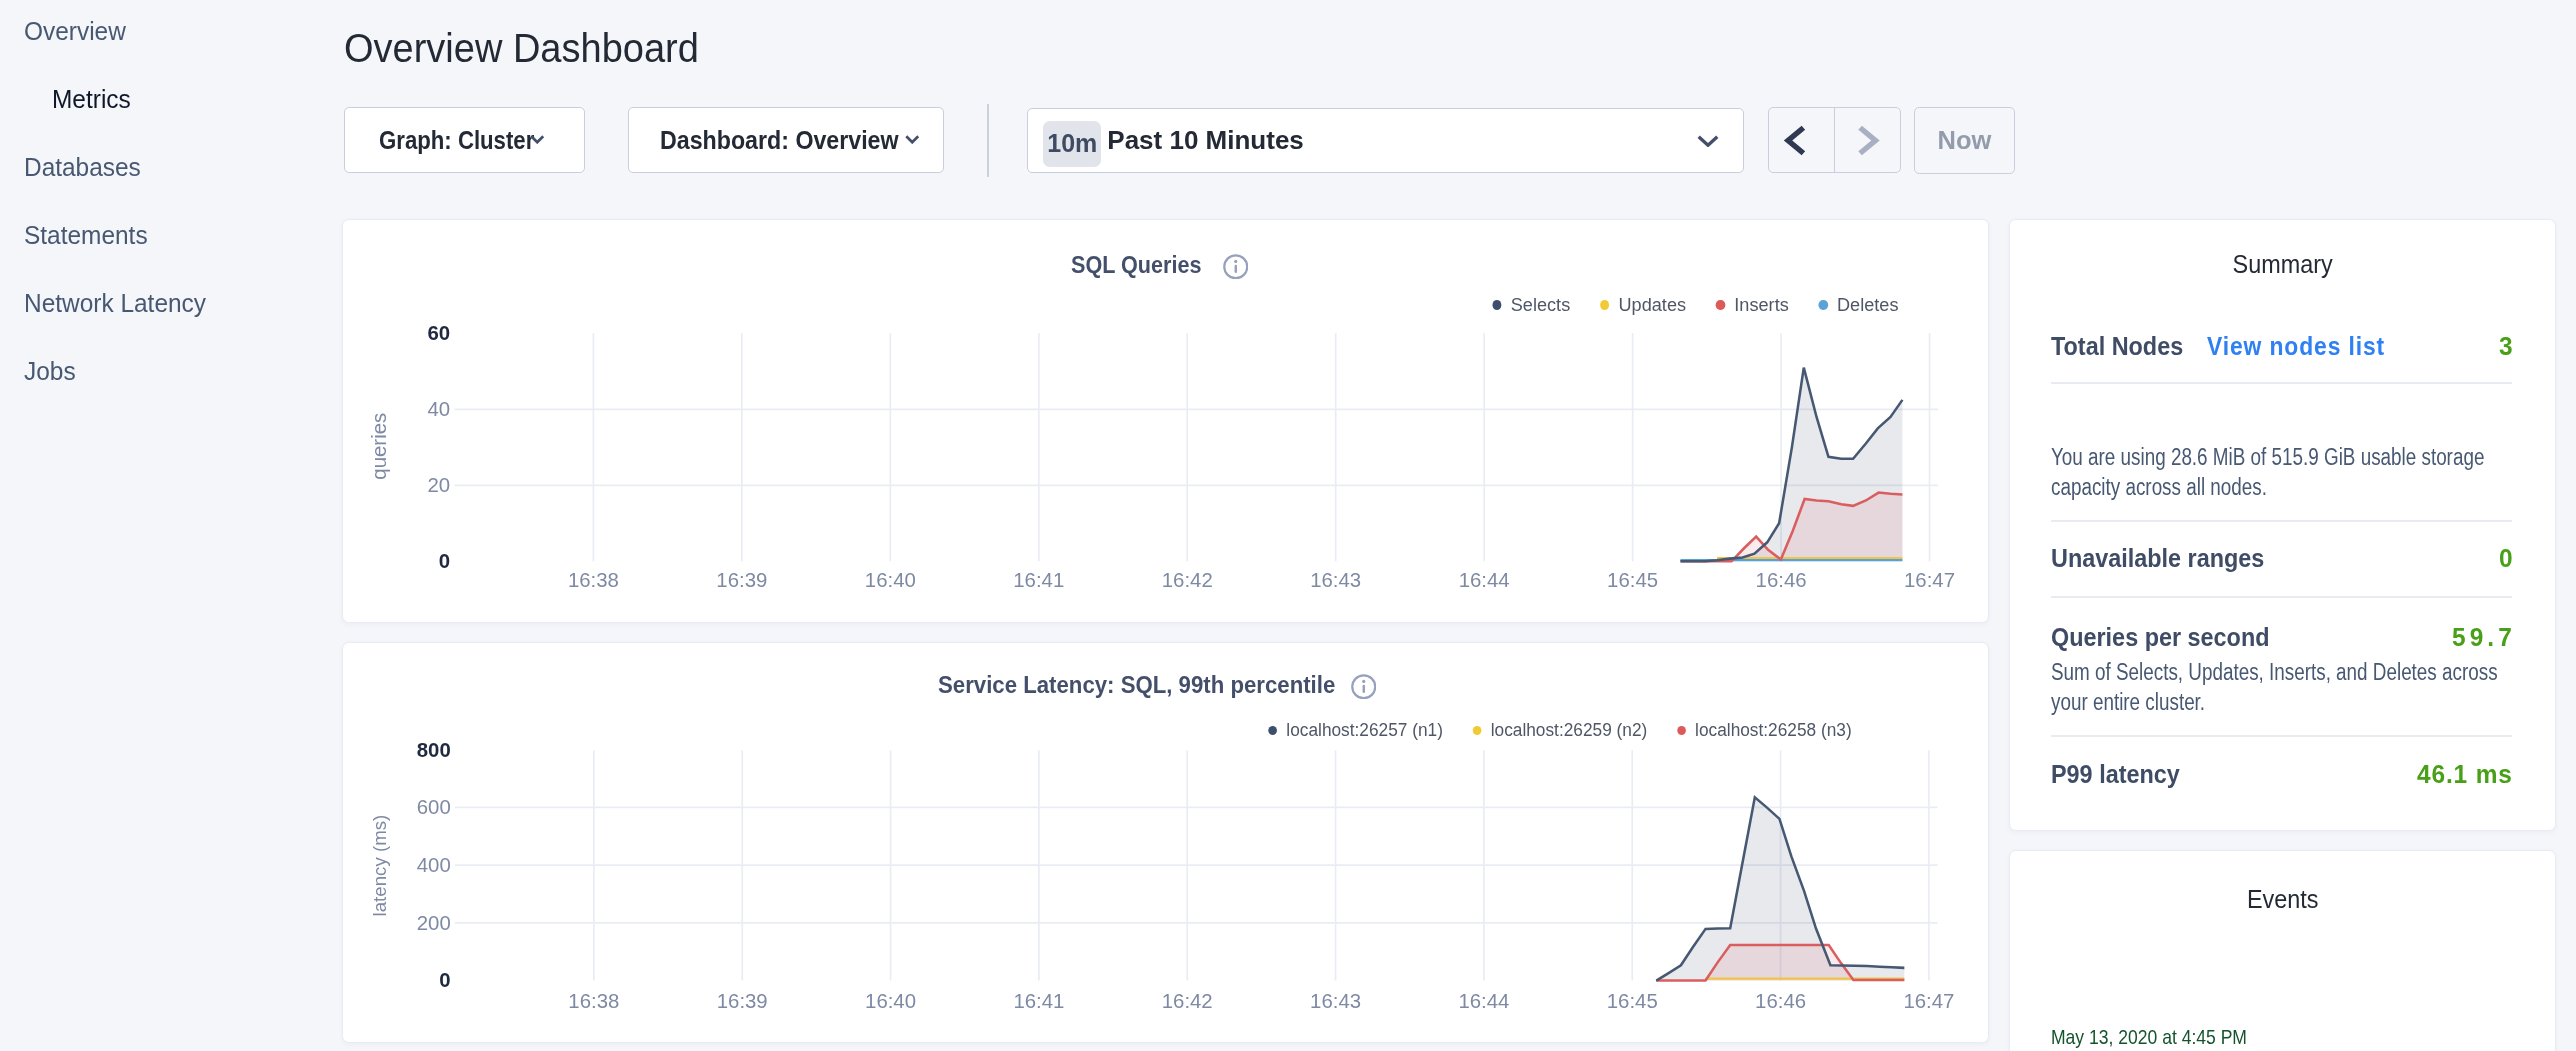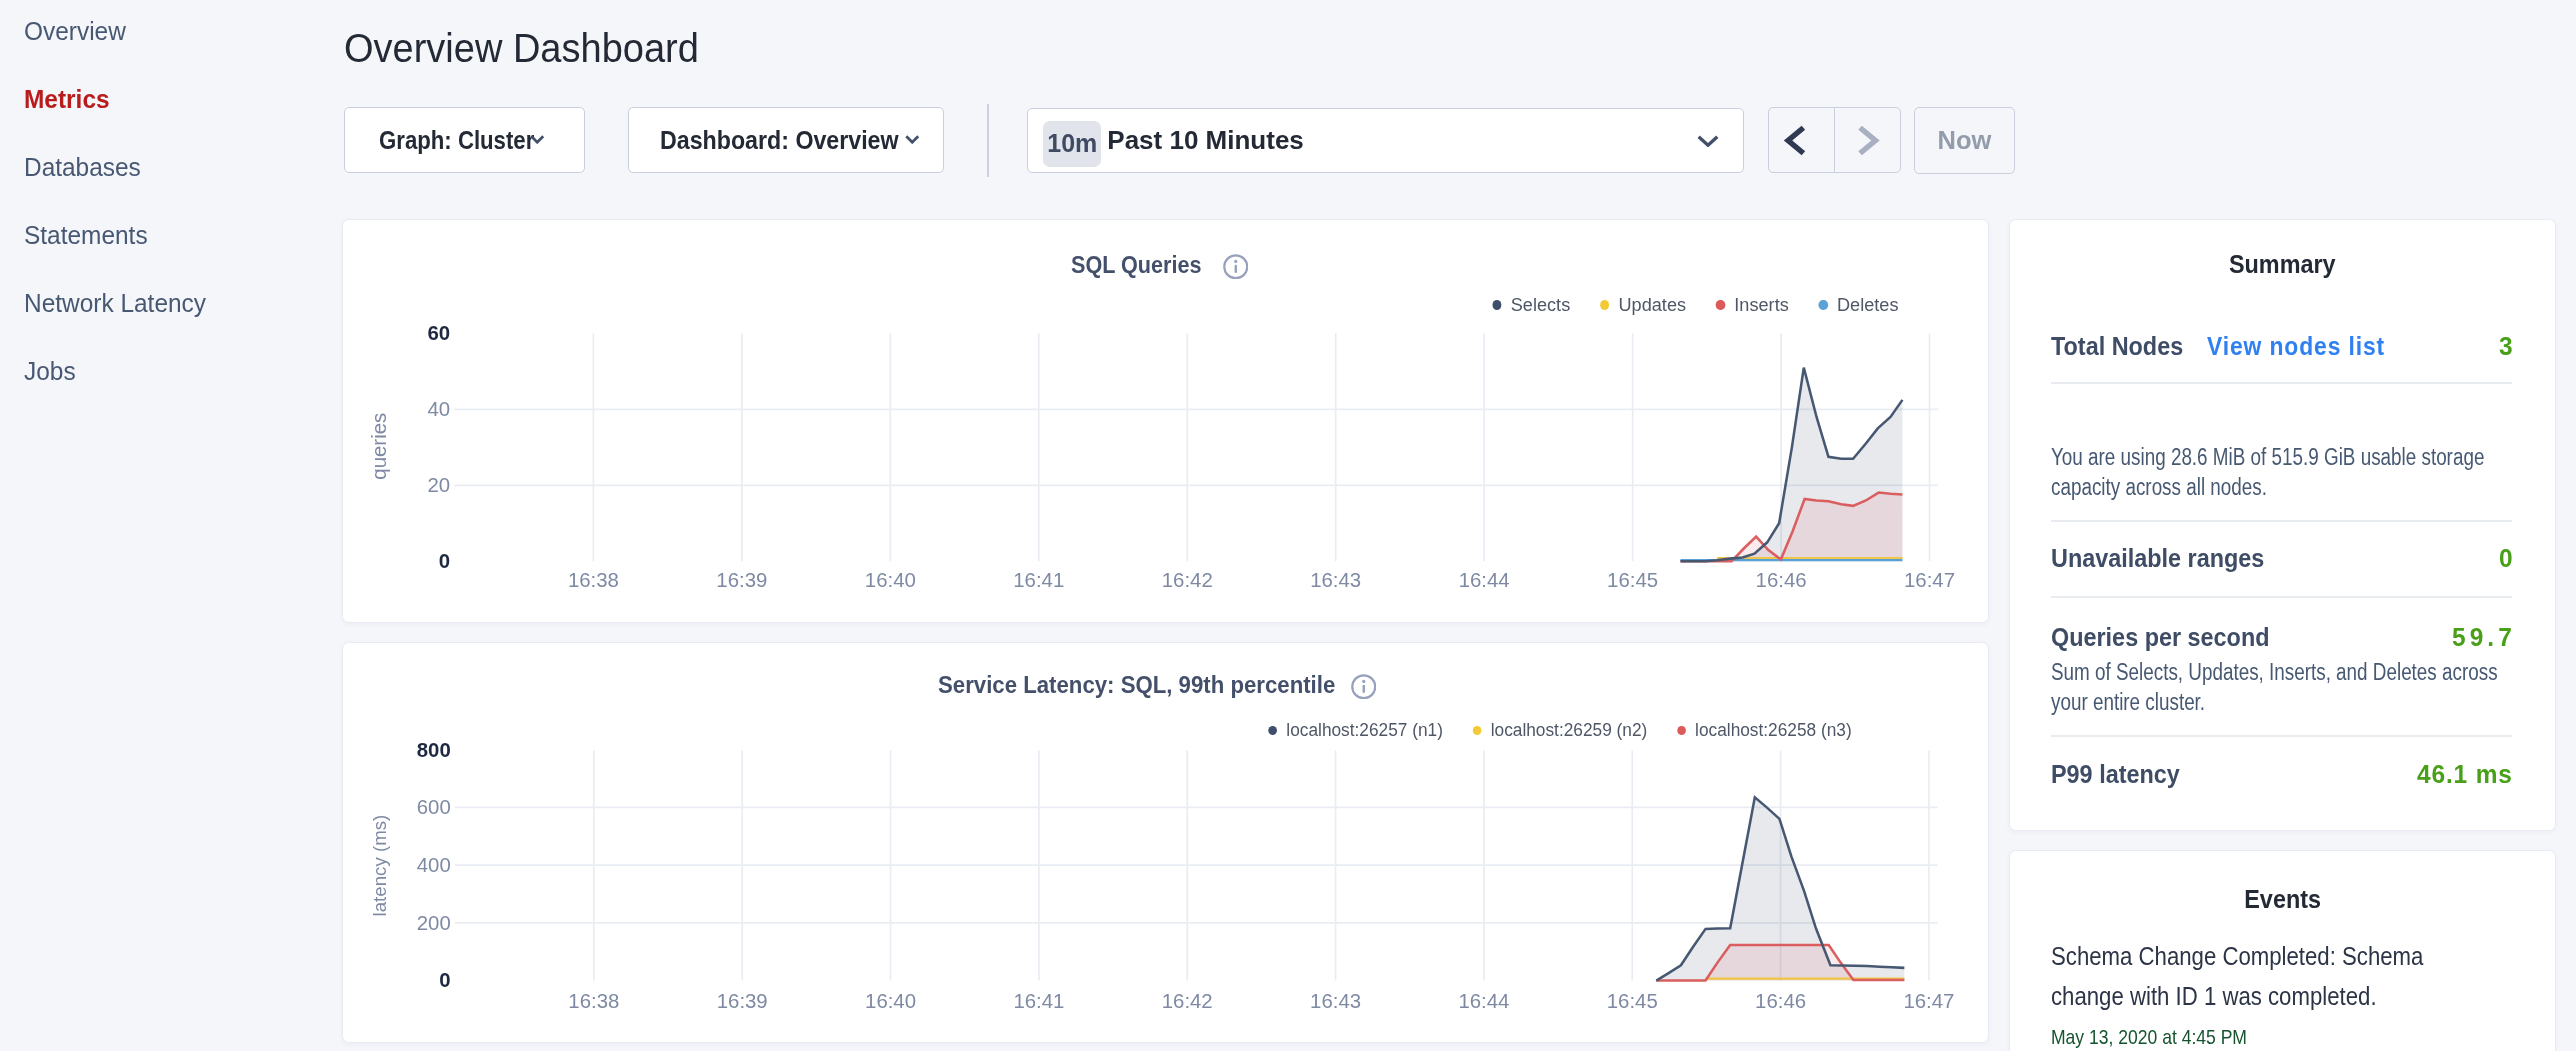--- a/index.html
+++ b/index.html
@@ -4,21 +4,21 @@
 <style>
   * { margin:0; padding:0; box-sizing:border-box; }
   html,body { width:2576px; height:1051px; overflow:hidden; }
   body { background:#f5f6fa; font-family:"Liberation Sans", sans-serif; position:relative; color:#475872; }
   .abs { position:absolute; }
 
   
   .nav { position:absolute; left:0; top:-2.9px; width:323px; }
   .nav div { height:68px; display:flex; align-items:center; padding-left:24px; font-size:26px; color:#475872; }
   .nav div span{ display:inline-block; transform:scaleX(0.94); transform-origin:left center; }
-  .nav .act { color:#b91c1c; font-weight:700; }
+  .nav .act { color:#0f172a; font-weight:400;margin-left:28px; }
 
   
   .h1 { position:absolute; left:344px; top:28px; font-size:40px; line-height:40px; color:#242a35; font-weight:400; }
   .h1 span{ display:inline-block; transform:scaleX(0.95); transform-origin:left center; }
 
   
   .ctl { position:absolute; top:107px; height:66px; background:#fff; border:1.7px solid #c8cede; border-radius:5.1px;
          display:flex; align-items:center; justify-content:center; font-weight:700; color:#242a35; font-size:25.5px; }
   .chev { position:absolute; top:50%; margin-top:-5.1px; }
   .dtext { position:absolute; top:50%; margin-top:-15.3px; line-height:31px; transform-origin:left center; white-space:nowrap; }
@@ -50,21 +50,21 @@
   .legend { position:absolute; display:flex; align-items:center; font-size:18.7px; color:#4f5766; }
   .legend .dot { width:9.4px; height:9.4px; border-radius:50%; margin-right:9.4px; }
   .legend .it { display:flex; align-items:center; margin-left:31px; }
   .legend .it:first-child { margin-left:0; }
   #leg1 { top:74px; right:90px; transform:scaleX(0.97); transform-origin:right center; }
   #leg2 { top:77px; right:136px; font-size:18px; transform:scaleX(0.96); transform-origin:right center; }
 
   .plot { position:absolute; left:0; top:0; }
 
   
-  .sumtitle { position:absolute; width:100%; text-align:center; font-size:26px; font-weight:700; color:#242a35; }
+  .sumtitle { position:absolute; width:100%; text-align:center; font-size:26px; font-weight:400; color:#242a35; }
   .srow { position:absolute; left:41px; right:43px; height:31px; }
   .stt { position:absolute; left:0; top:0; font-size:26px; font-weight:700; color:#3f4c66; white-space:nowrap; transform:scaleX(0.9); transform-origin:left top; }
   .slink { position:absolute; left:156px; top:0; font-size:26px; font-weight:700; color:#2f80f2; letter-spacing:1px; white-space:nowrap; transform:scaleX(0.88); transform-origin:left top; }
   .sval { position:absolute; right:0; top:0; font-size:26px; font-weight:700; color:#49a018; letter-spacing:0.9px; margin-right:-0.9px; transform:scaleX(0.94); transform-origin:right top; }
   .spara { position:absolute; left:41px; font-size:23px; color:#475872; line-height:30px; transform:scaleX(0.82); transform-origin:left top; white-space:nowrap; }
   .sdiv { position:absolute; left:41px; right:43px; height:1.7px; background:#e8ebf0; }
 </style>
 </head>
 <body>
 
@@ -258,18 +258,15 @@
   <div class="sdiv" style="top:515px"></div>
 
   <div class="srow" style="top:539px">
       <span class="stt">P99 latency</span>
       <span class="sval">46.1 ms</span>
     </div>
 </div>
 
 <div class="card" id="evCard">
   <div class="sumtitle" style="top:33px"><span style="display:inline-block;transform:scaleX(0.9)">Events</span></div>
-  <div class="abs" style="left:41px; top:85px; font-size:25.5px; color:#2c3446; line-height:40px;">
-    <span style="display:inline-block; transform:scaleX(0.87); transform-origin:left top; white-space:nowrap;">Schema Change Completed: Schema<br>change with ID 1 was completed.</span>
-  </div>
   <div class="abs" style="left:41px; top:175px; font-size:20.4px; color:#14532d;"><span style="display:inline-block; transform:scaleX(0.86); transform-origin:left top;">May 13, 2020 at 4:45 PM</span></div>
 </div>
 
 
 </body></html>

